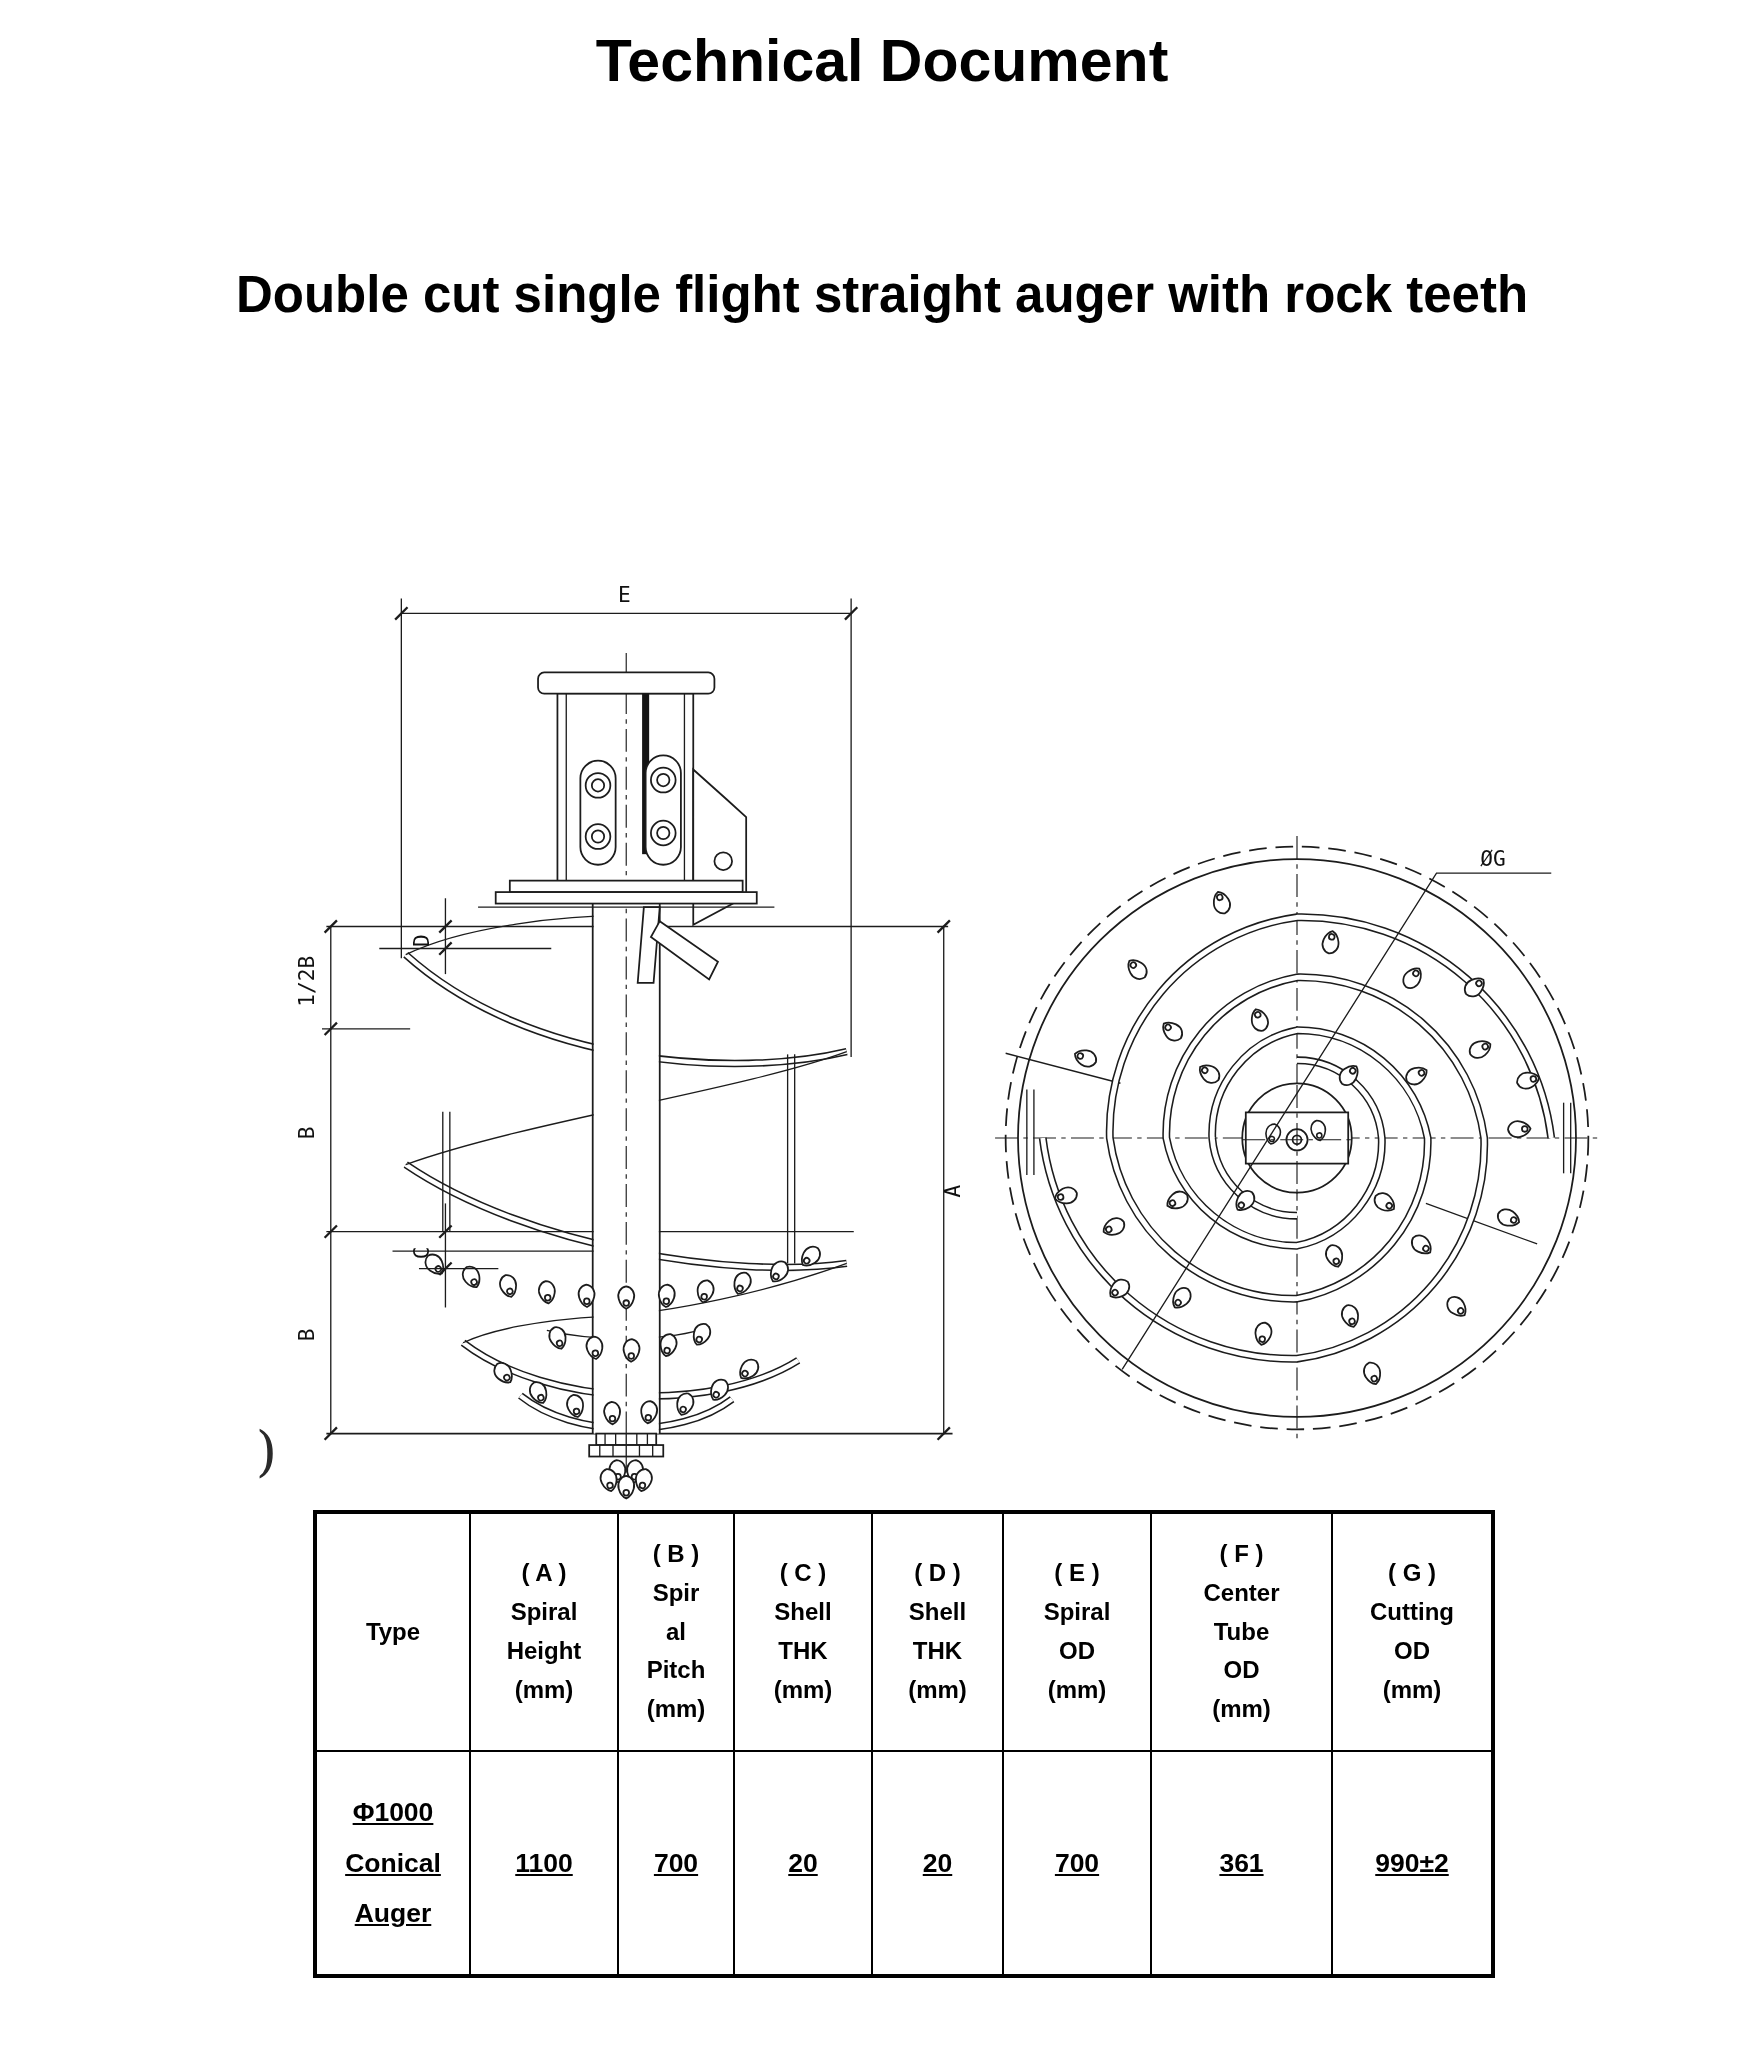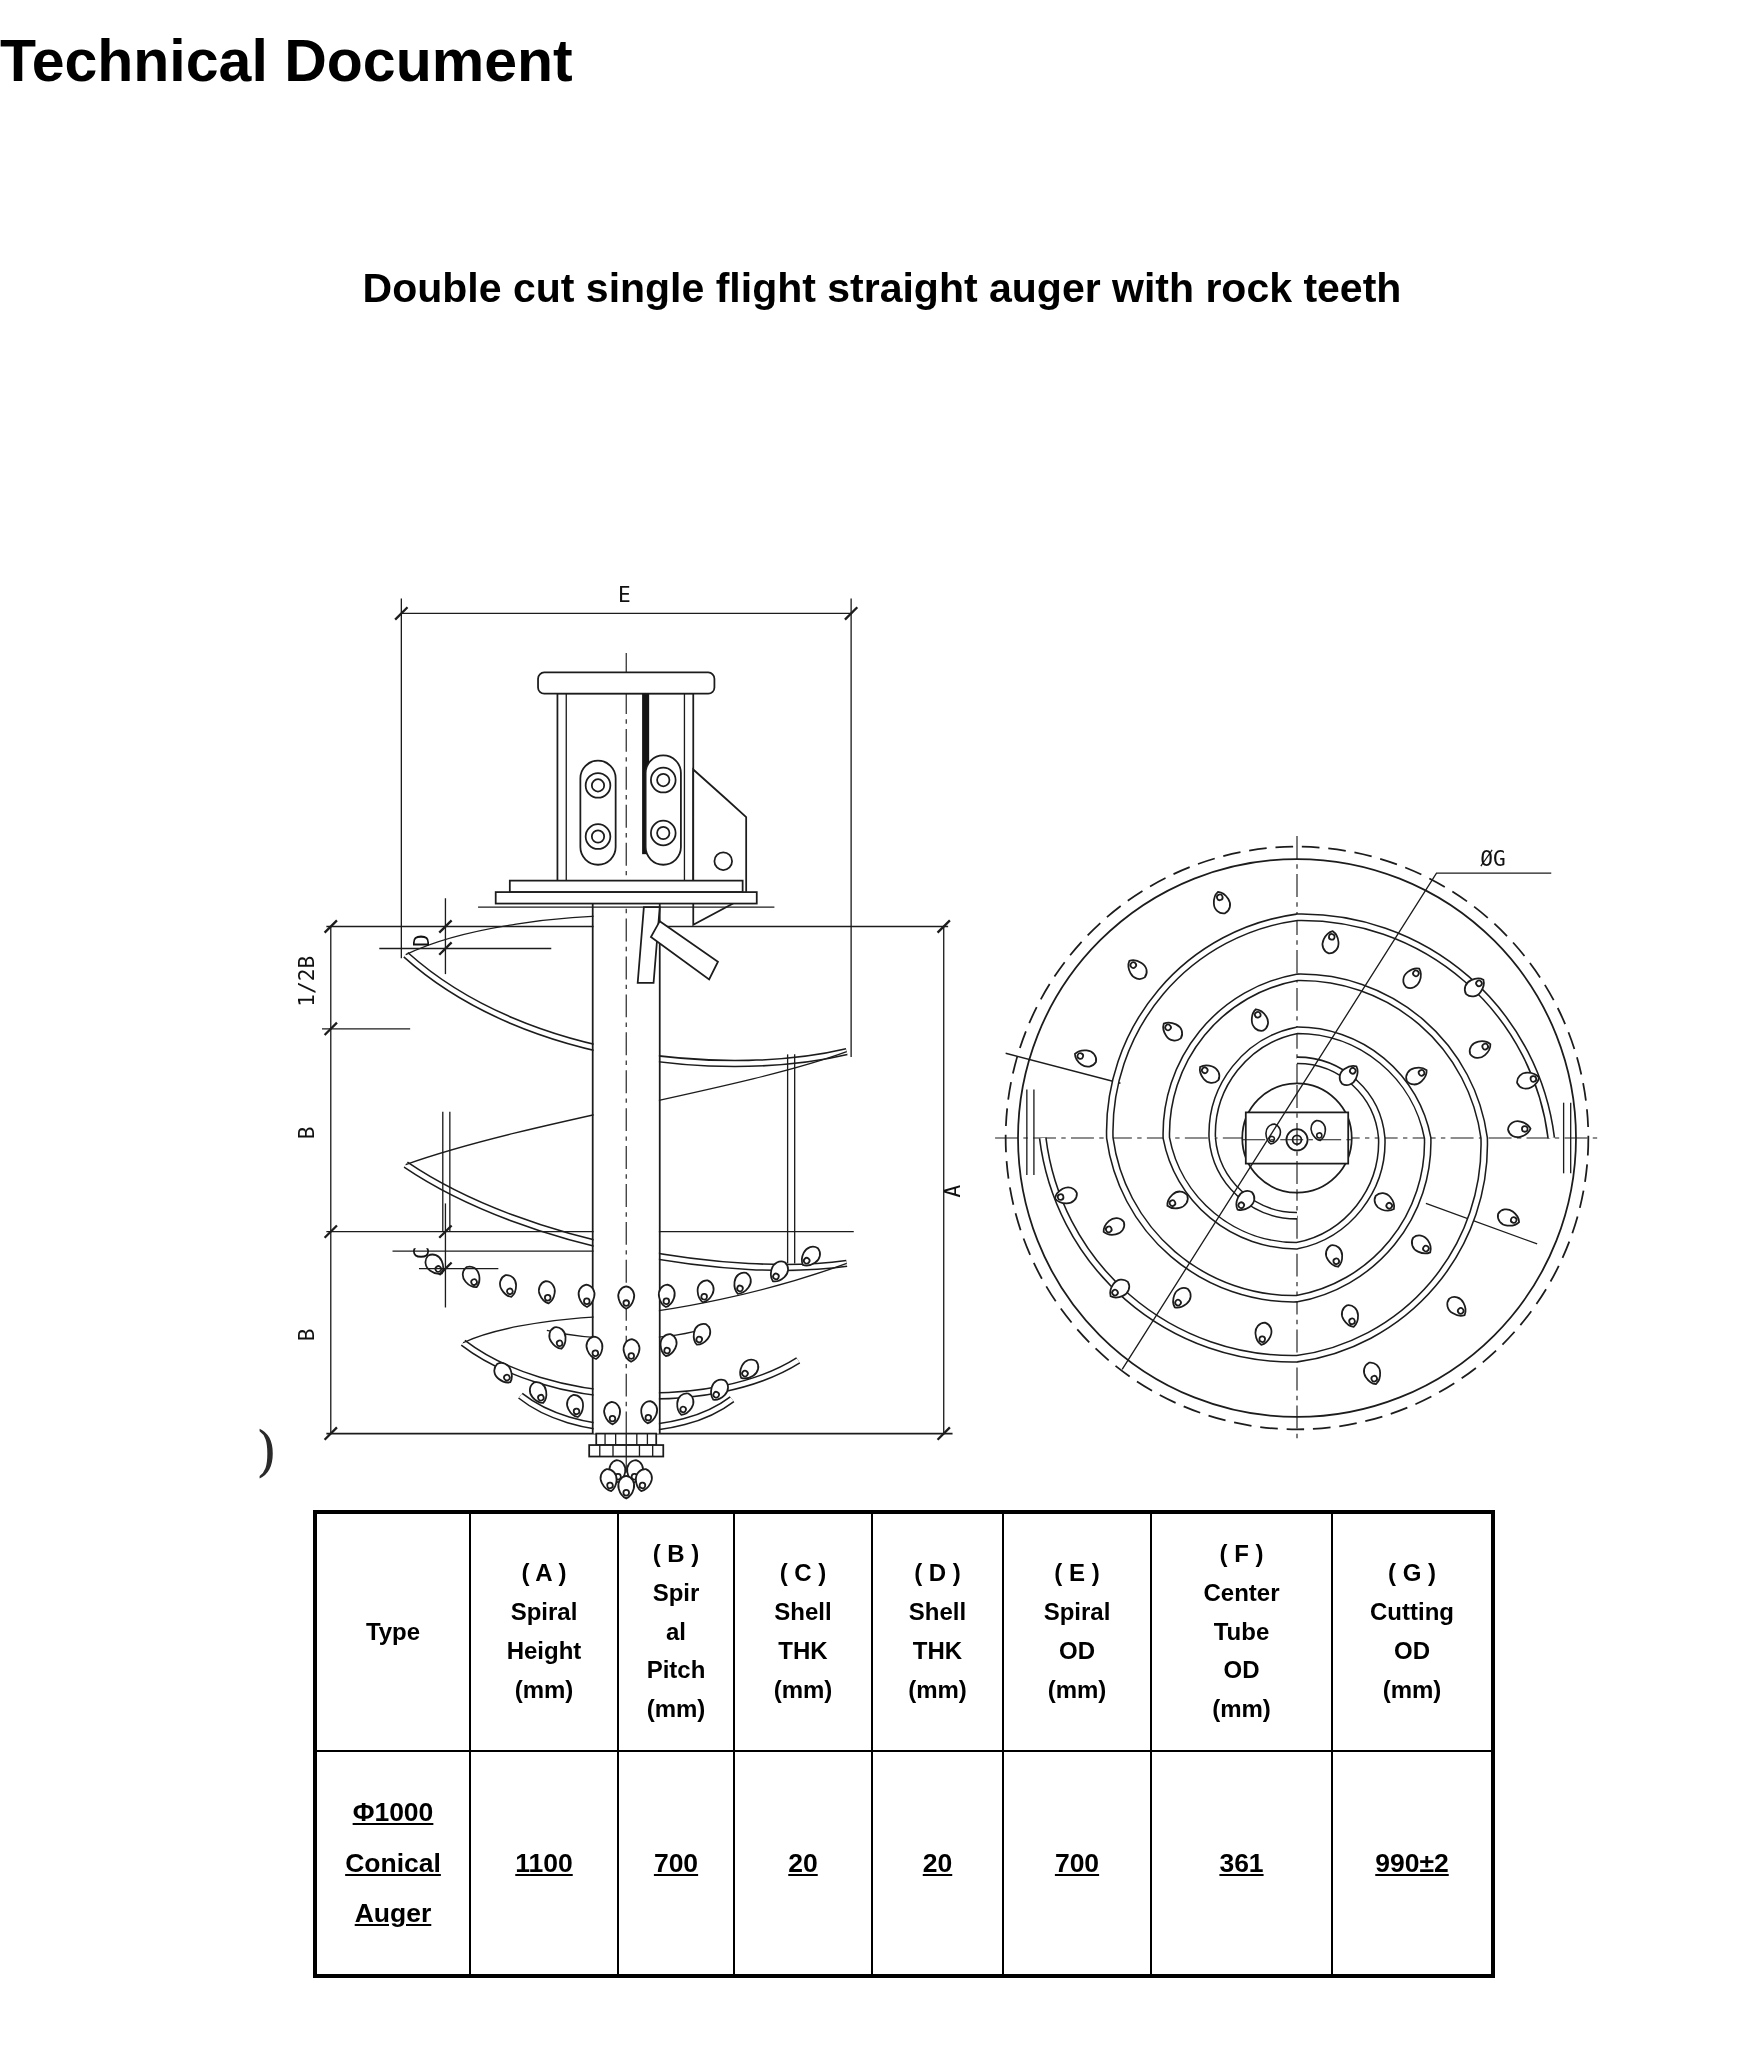--- a/index.html
+++ b/index.html
@@ -1,21 +1,21 @@
 <!DOCTYPE html>
 <html style="font-size:14px"><head>
 <meta charset="utf-8">
 <style>
   html,body{margin:0;padding:0;}
   body{width:1764px;height:2065px;position:relative;background:#ffffff;
        font-family:"Liberation Sans",sans-serif;color:#000;overflow:hidden;}
-  .title{position:absolute;top:26.5px;left:0;width:100%;
+  .title{position:absolute;top:26.5px;left:0;width:100%;text-align:center;
          font-size:59px;font-weight:bold;letter-spacing:0px;}
   .subtitle{position:absolute;top:265px;left:0;width:100%;text-align:center;
-         font-size:41px;font-weight:bold;}
+         font-size:51px;font-weight:bold;}
   svg.side{position:absolute;left:247px;top:547px;}
   svg.topview{position:absolute;left:988px;top:829px;}
   
   .ln{stroke:#1c1c1c;stroke-width:2;fill:none;}
   .thin{stroke-width:1.5;}
   .fillw{fill:#ffffff;}
   .band-b{stroke:#1c1c1c;stroke-width:8.5;fill:none;}
   .band-w{stroke:#ffffff;stroke-width:5;fill:none;}
   .aband-b{stroke:#1c1c1c;stroke-width:9;fill:none;}
   .aband-w{stroke:#ffffff;stroke-width:5.5;fill:none;}

